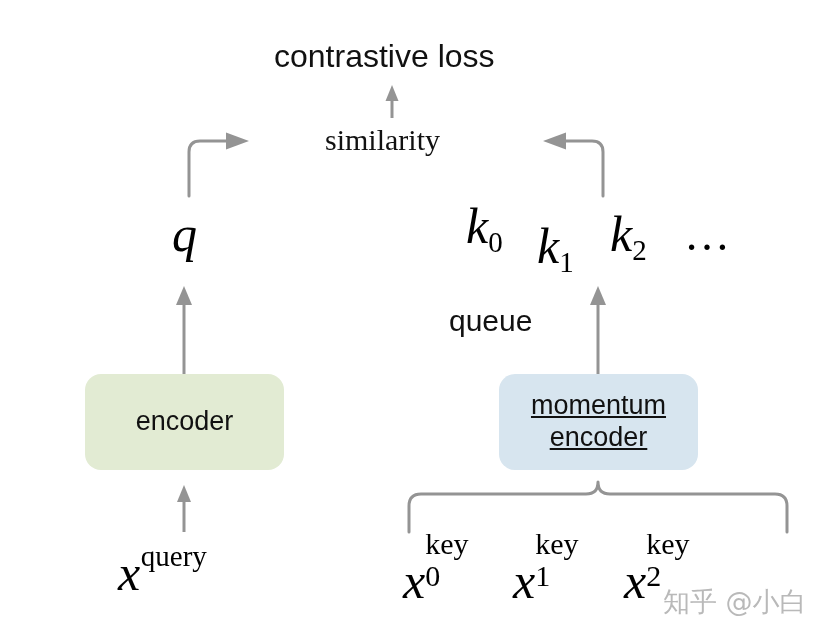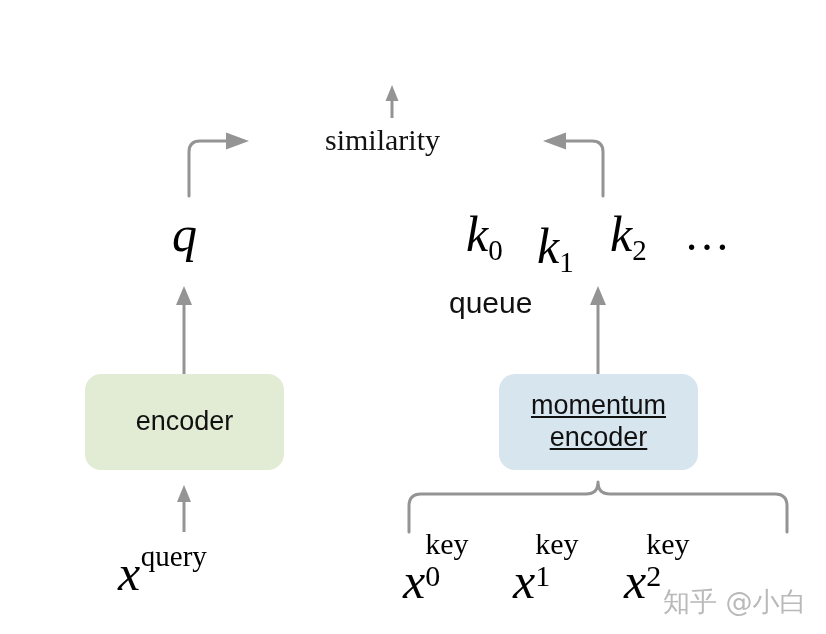--- a/index.html
+++ b/index.html
@@ -148,28 +148,29 @@
                Q 409 494 421 494
                L 586 494
                Q 598 494 598 482
                Q 598 494 610 494
                L 775 494
                Q 787 494 787 506
                L 787 532" fill="none" stroke="#949494" stroke-width="3" stroke-linecap="round" stroke-linejoin="round"></path>
     </g>
   </svg>
 
+  <div class="lbl" style="left:274px; top:40px; font-size:32px;">contrastive loss</div>
 
   <div class="lbl" style="left:325px; top:125px; font-size:30px;font-family:Liberation Serif, serif;">similarity</div>
 
-  <div class="lbl" style="left:449px; top:288px; font-size:30px;text-align:right;">queue</div>
+  <div class="lbl" style="left:449px; top:306px; font-size:30px;text-align:right;">queue</div>
 
   <div class="math" style="left:172px; top:209px; font-size:50px;">q</div>
 
-  <div class="math" style="left:466px; top:209px; font-size:50px;">
+  <div class="math" style="left:466px; top:201px; font-size:50px;">
     <span class="up" style="font-style:italic;">k</span><span class="sub">0</span>
   </div>
 
   <div class="math" style="left:537px; top:221px; font-size:50px;text-align:right;">
     <span style="font-style:italic;">k</span><span class="sub">1</span>
   </div>
 
   <div class="math" style="left:610px; top:209px; font-size:50px;">
     <span style="font-style:italic;">k</span><span class="sub">2</span>
   </div>

